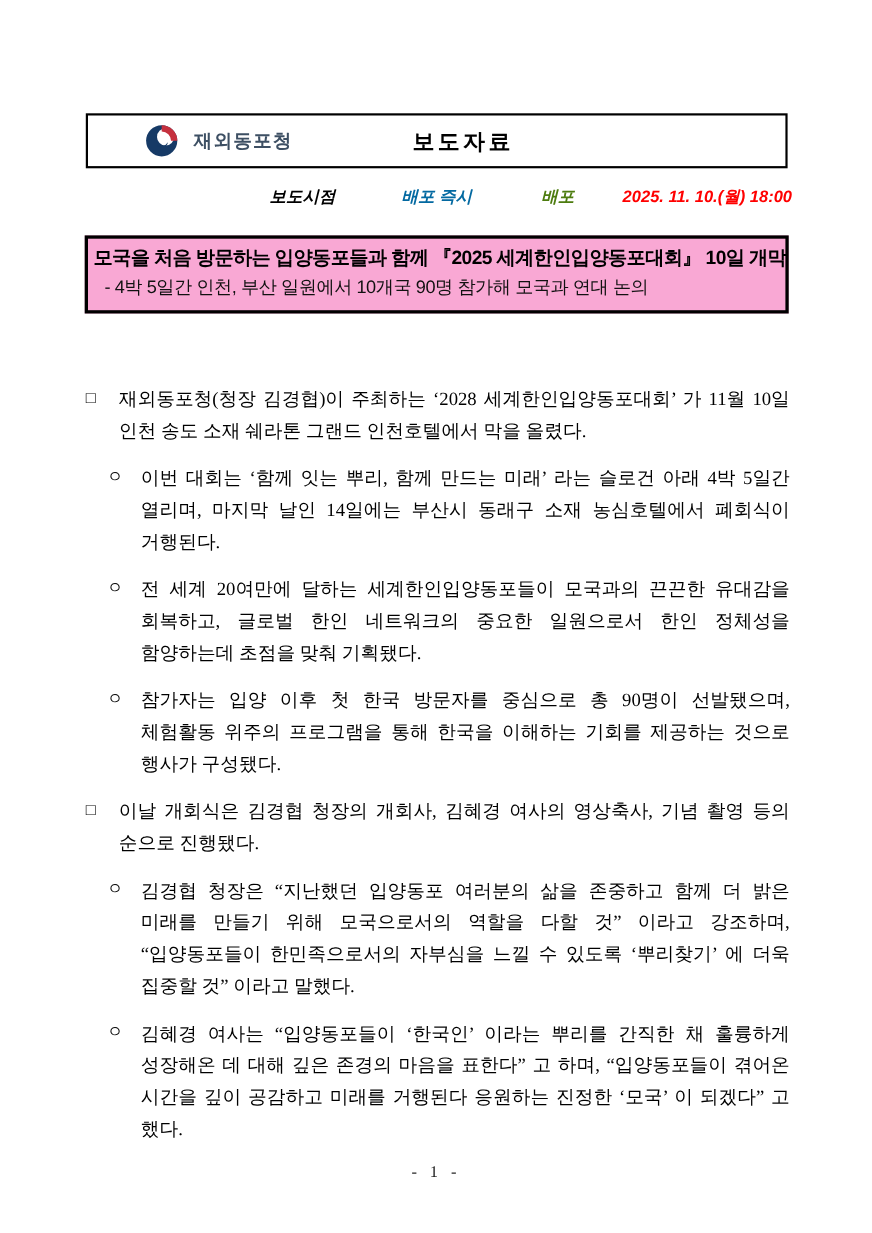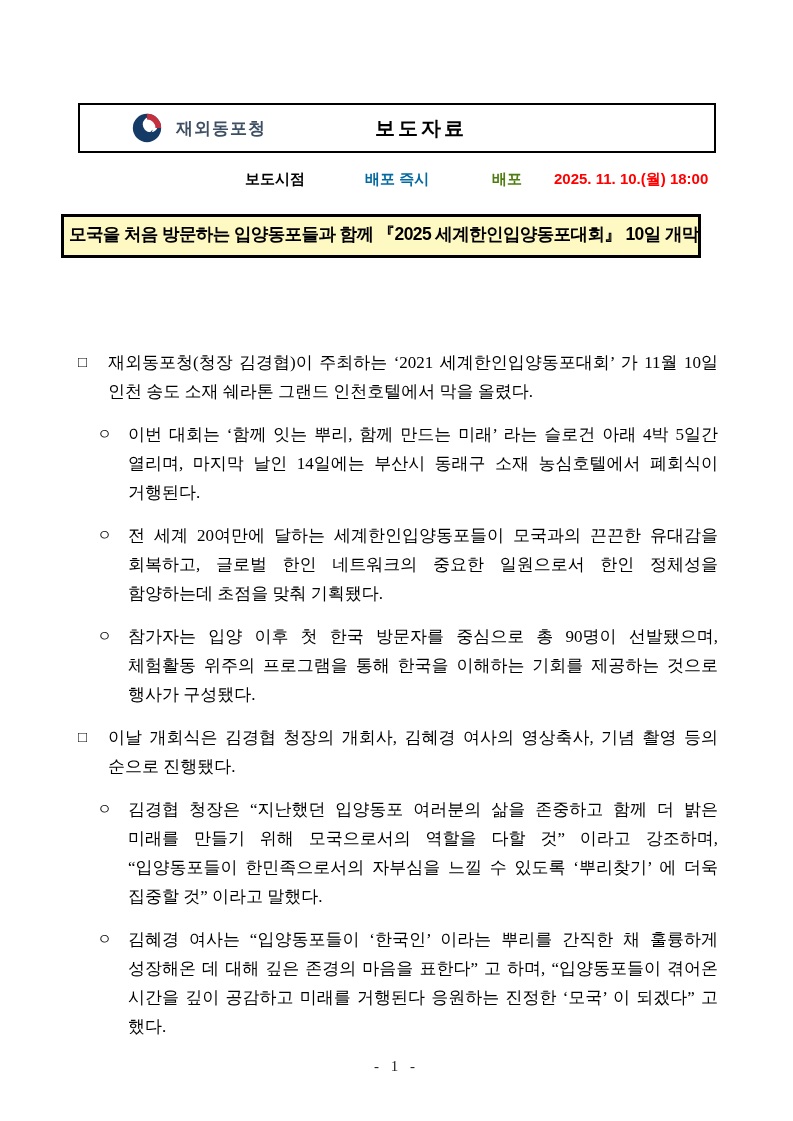--- a/index.html
+++ b/index.html
@@ -53,34 +53,34 @@
   
   .info-row {
     position: absolute;
     left: 78px; top: 170px;
     width: 638px; height: 24px;
     font-family: "Liberation Sans", sans-serif;
     font-size: 15px;
     font-weight: 700;
     white-space: nowrap;
   }
-  .info-row span { position: absolute; top: 0; }
+  .info-row span { position: absolute; top: 0; font-style: italic; }
   .lbl-release   { left: 167px; color: #000; }
   .val-release   { left: 287px; color: #0369a1; }
   .lbl-dist      { left: 414px; color: #4d7c0f; }
-  .val-dist      { left: 476px; color: #ff0000; }
+  .val-dist      { left: 488px; color: #ff0000; }
 
   
   .headline-box {
     position: absolute;
-    left: 61px; top: 214px;
+    left: 77px; top: 214px;
     width: 640px;
     border: 3px solid #000;
     padding: 4px 5px 7px 5px;
-    background: #fef9c3;
+    background: #f9a8d4;
   }
   .headline-title {
     font-family: "Liberation Sans", sans-serif;
     font-size: 17.5px;
     font-weight: 800;
     letter-spacing: -0.6px;
     line-height: 27px;
     white-space: nowrap;
     color: #000;
   }
@@ -153,27 +153,28 @@
 
   <div class="info-row">
     <span class="lbl-release">보도시점</span>
     <span class="val-release">배포 즉시</span>
     <span class="lbl-dist">배포</span>
     <span class="val-dist">2025. 11. 10.(월) 18:00</span>
   </div>
 
   <div class="headline-box">
     <div class="headline-title">모국을 처음 방문하는 입양동포들과 함께 『2025 세계한인입양동포대회』 10일 개막</div>
+    <div class="headline-sub">- 4박 5일간 인천, 부산 일원에서 10개국 90명 참가해 모국과 연대 논의</div>
   </div>
 
   <div class="body-area">
 
     <div class="para main">
       <span class="bullet">□</span>
-      <span class="ptext">재외동포청(청장 김경협)이 주최하는 ‘2021 세계한인입양동포대회’ 가 11월 10일 인천 송도 소재 쉐라톤 그랜드 인천호텔에서 막을 올렸다.</span>
+      <span class="ptext">재외동포청(청장 김경협)이 주최하는 ‘2028 세계한인입양동포대회’ 가 11월 10일 인천 송도 소재 쉐라톤 그랜드 인천호텔에서 막을 올렸다.</span>
     </div>
 
     <div class="para sub">
       <span class="bullet">ㅇ</span>
       <span class="ptext">이번 대회는 ‘함께 잇는 뿌리, 함께 만드는 미래’ 라는 슬로건 아래 4박 5일간 열리며, 마지막 날인 14일에는 부산시 동래구 소재 농심호텔에서 폐회식이 거행된다.</span>
     </div>
 
     <div class="para sub">
       <span class="bullet">ㅇ</span>
       <span class="ptext">전 세계 20여만에 달하는 세계한인입양동포들이 모국과의 끈끈한 유대감을 회복하고, 글로벌 한인 네트워크의 중요한 일원으로서 한인 정체성을 함양하는데 초점을 맞춰 기획됐다.</span>

